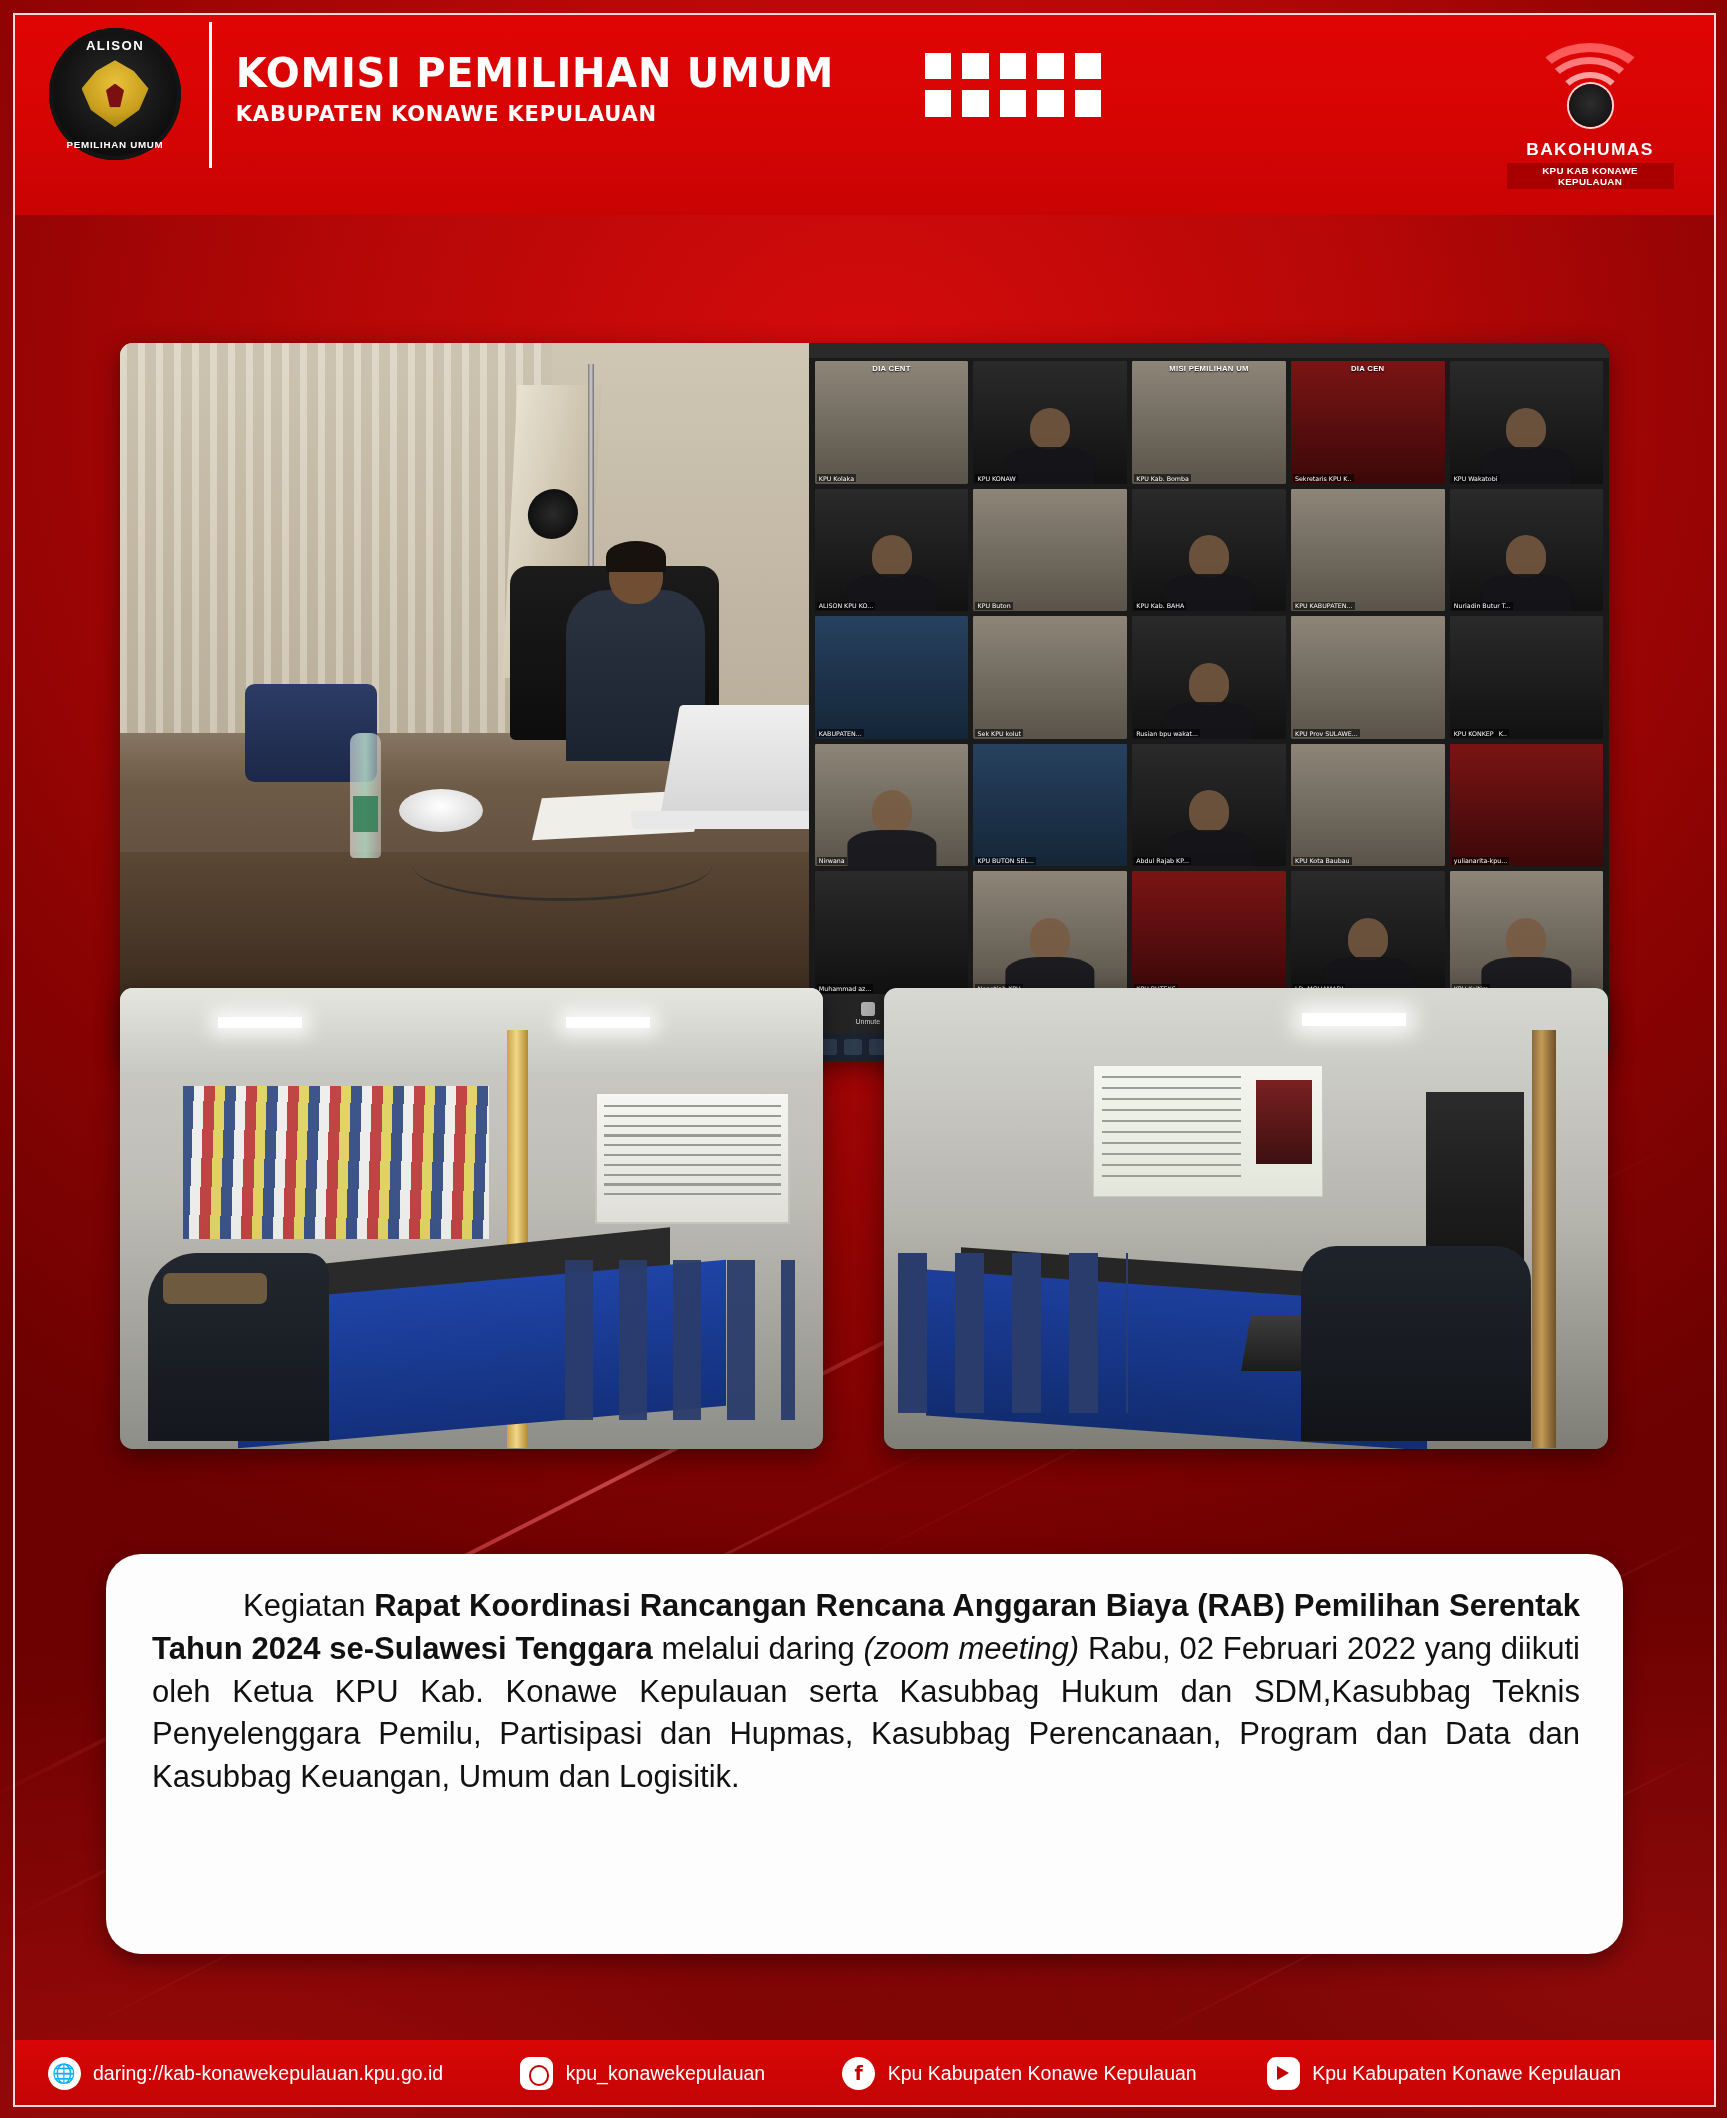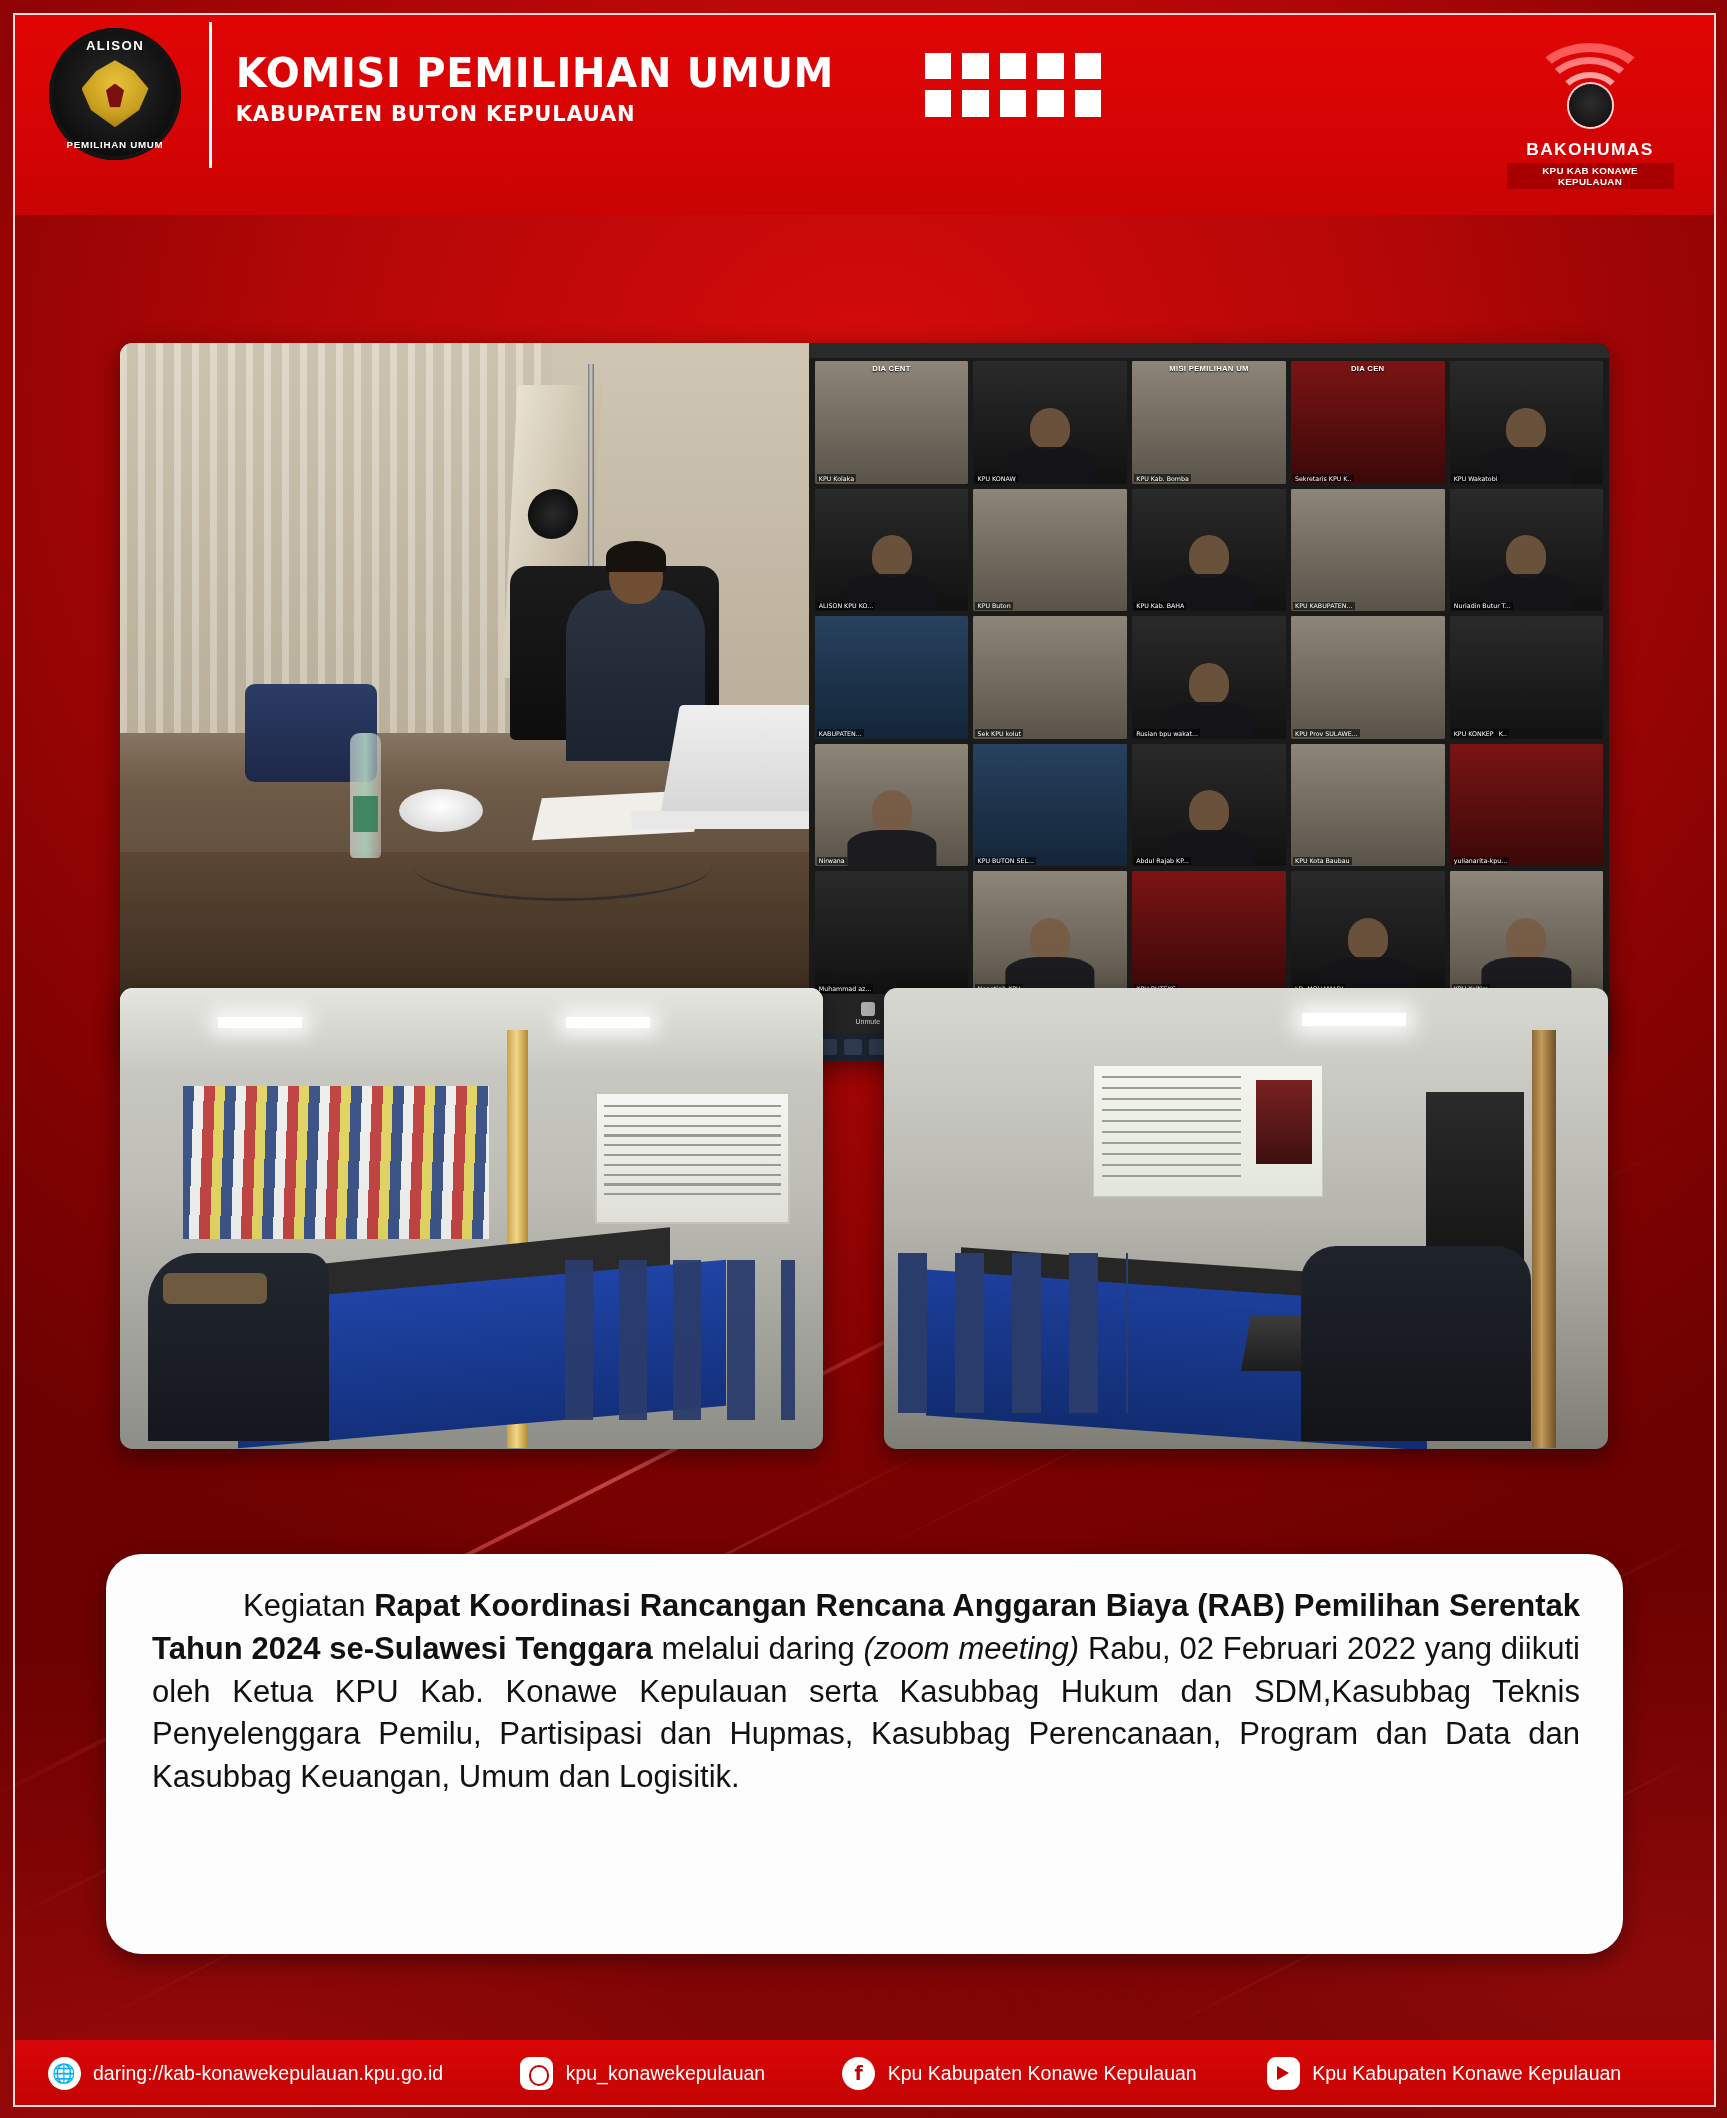--- a/index.html
+++ b/index.html
@@ -598,21 +598,21 @@
   <div class="header-logo">
     <div class="kpu-seal">
       <div class="ring-txt-top">ALISON</div>
       <div class="garuda"></div>
       <div class="ring-txt-bot">PEMILIHAN UMUM</div>
     </div>
   </div>
   <div class="header-divider"></div>
   <div class="header-titles">
     <div class="t1">KOMISI PEMILIHAN UMUM</div>
-    <div class="t2">KABUPATEN BUTON KEPULAUAN</div>
+    <div class="t2">KABUPATEN KONAWE KEPULAUAN</div>
   </div>
 
   <div class="dot-grid">
     <span></span>
       <span></span>
       <span></span>
       <span></span>
       <span></span>
     <span></span>
       <span></span>

